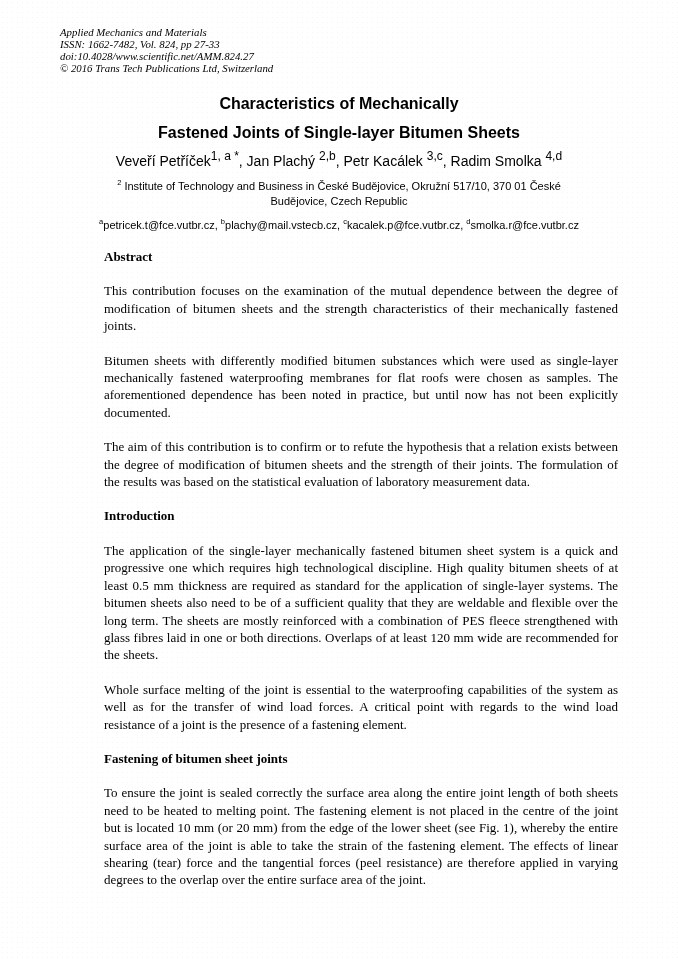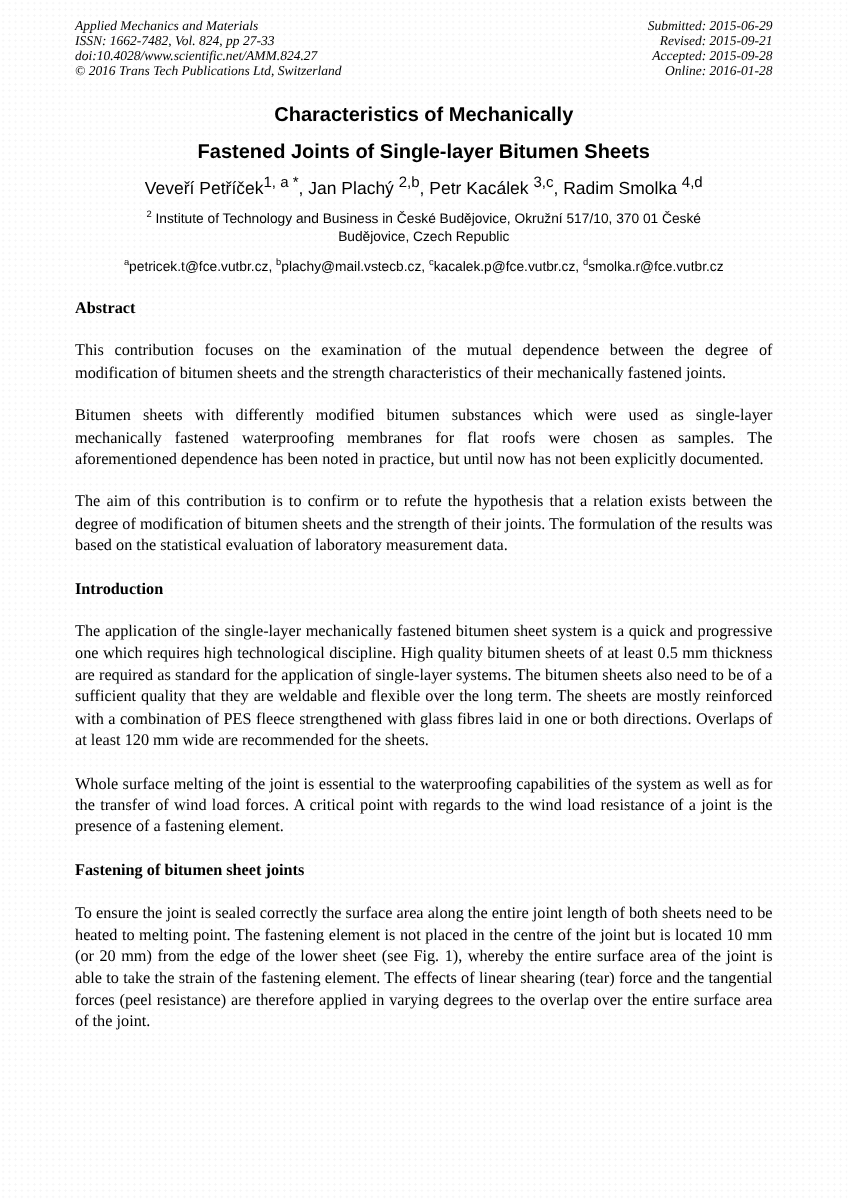--- a/index.html
+++ b/index.html
@@ -10,21 +10,21 @@
   .page {
     position: relative;
     width: 678px;
     height: 959px;
     margin: 0;
     background: #ffffff;
     
     background-image: radial-gradient(rgba(120,120,130,0.07) 0.8px, transparent 0.9px);
     background-size: 5px 5px;
     box-sizing: border-box;
-    padding: 15px 60px 0 60px;
+    padding: 26px 60px 0 60px;
     overflow: hidden;
     color: #000;
   }
   
   .jheader {
     display: flex;
     justify-content: space-between;
     font-family: "Liberation Serif", serif;
     font-style: italic;
     font-size: 10.8px;
@@ -80,20 +80,21 @@
     font-family: "Liberation Sans", sans-serif;
     font-size: 11.5px;
     margin-top: 27px;
   }
   .keywords .kw-label { font-weight: bold; }
   
   .body-text {
     font-family: "Liberation Serif", serif;
     font-size: 13px;
     line-height: 17.4px;
+    margin-left: 44px;
   }
   .sec-heading {
     font-family: "Liberation Serif", serif;
     font-weight: bold;
     font-size: 13px;
     margin: 17px 0 17px 0;
   }
   .para {
     text-align: justify;
     margin: 0 0 17px 0;
@@ -103,26 +104,20 @@
 <body>
 
 <div class="page">
 
   <div class="jheader">
     <div class="left">
       <span>Applied Mechanics and Materials</span>
       <span>ISSN: 1662-7482, Vol. 824, pp 27-33</span>
       <span>doi:10.4028/www.scientific.net/AMM.824.27</span>
       <span>© 2016 Trans Tech Publications Ltd, Switzerland</span>
-    </div>
-    <div class="right">
-      <span>Submitted: 2015-06-29</span>
-      <span>Revised: 2015-09-21</span>
-      <span>Accepted: 2015-09-28</span>
-      <span>Online: 2016-01-28</span>
     </div>
   </div>
 
   <div class="title">
     <div class="t1">Characteristics of Mechanically</div>
     <div class="t2">Fastened Joints of Single-layer Bitumen Sheets</div>
   </div>
 
   <div class="authors"><span><span>Veveří Petříček</span><sup>1, a *</sup><span>, </span></span><span><span>Jan Plachý </span><sup>2,b</sup><span>, </span></span><span><span>Petr Kacálek </span><sup>3,c</sup><span>, </span></span><span><span>Radim Smolka </span><sup>4,d</sup></span></div>
 

